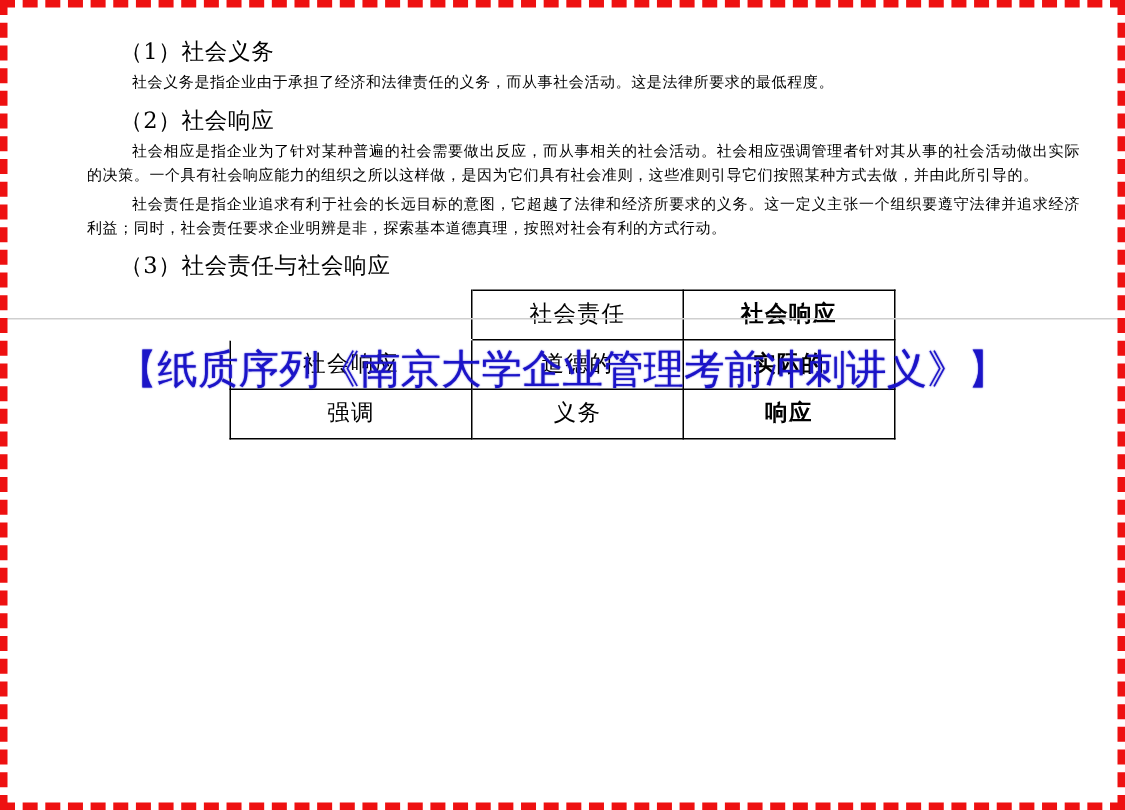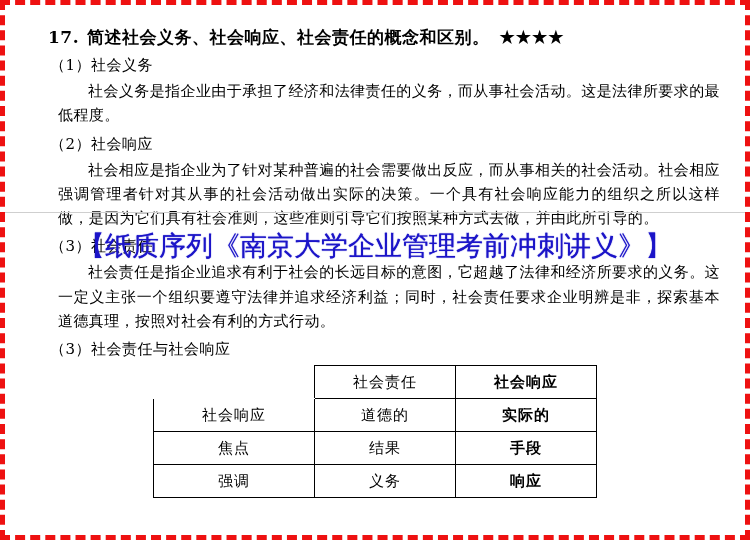--- a/index.html
+++ b/index.html
@@ -51,25 +51,25 @@
   .q-num {
     margin-right: 8px;
   }
   .stars {
     margin-left: 10px;
     letter-spacing: 1px;
   }
   .sub-head {
     font-size: 15px;
     color: #000;
-    margin: 7px 0 4px 20px;
+    margin: 7px 0 4px 50px;
     letter-spacing: 0.5px;
   }
   .para {
-    font-size: 15px;
+    font-size: 10px;
     color: #000;
     line-height: 1.62;
     text-align: justify;
     margin: 2px 0 2px 28px;
     text-indent: 30px;
     letter-spacing: 0.4px;
   }
   
   .scanline {
     position: absolute;
@@ -123,52 +123,43 @@
     border-bottom: 1px solid #fff;
   }
 </style>
 </head>
 <body>
 
 <div class="page">
 
   <div class="content">
 
-    <div class="q-title">
-      <span class="q-num">17.</span><span>简述社会义务、社会响应、社会责任的概念和区别。</span><span class="stars">★★★★</span>
-    </div>
 
     <div class="sub-head">（1）社会义务</div>
     <div class="para">社会义务是指企业由于承担了经济和法律责任的义务，而从事社会活动。这是法律所要求的最低程度。</div>
 
     <div class="sub-head">（2）社会响应</div>
     <div class="para">社会相应是指企业为了针对某种普遍的社会需要做出反应，而从事相关的社会活动。社会相应强调管理者针对其从事的社会活动做出实际的决策。一个具有社会响应能力的组织之所以这样做，是因为它们具有社会准则，这些准则引导它们按照某种方式去做，并由此所引导的。</div>
 
-    <div class="sub-head">（3）社会责任</div>
     <div class="para">社会责任是指企业追求有利于社会的长远目标的意图，它超越了法律和经济所要求的义务。这一定义主张一个组织要遵守法律并追求经济利益；同时，社会责任要求企业明辨是非，探索基本道德真理，按照对社会有利的方式行动。</div>
 
     <div class="sub-head">（3）社会责任与社会响应</div>
 
     <div class="tbl-wrap">
       <table class="comp">
         <tbody>
             <tr class="head">
           <td class="col0"></td>
           <td class="col1">社会责任</td>
           <td class="col2">社会响应</td>
         </tr>
         <tr>
           <td class="col0">社会响应</td>
           <td class="col1">道德的</td>
           <td class="col2">实际的</td>
-        </tr>
-        <tr>
-          <td class="col0">焦点</td>
-          <td class="col1">结果</td>
-          <td class="col2">手段</td>
         </tr>
         <tr>
           <td class="col0">强调</td>
           <td class="col1">义务</td>
           <td class="col2">响应</td>
         </tr>
       </tbody>
         </table>
     </div>
 

